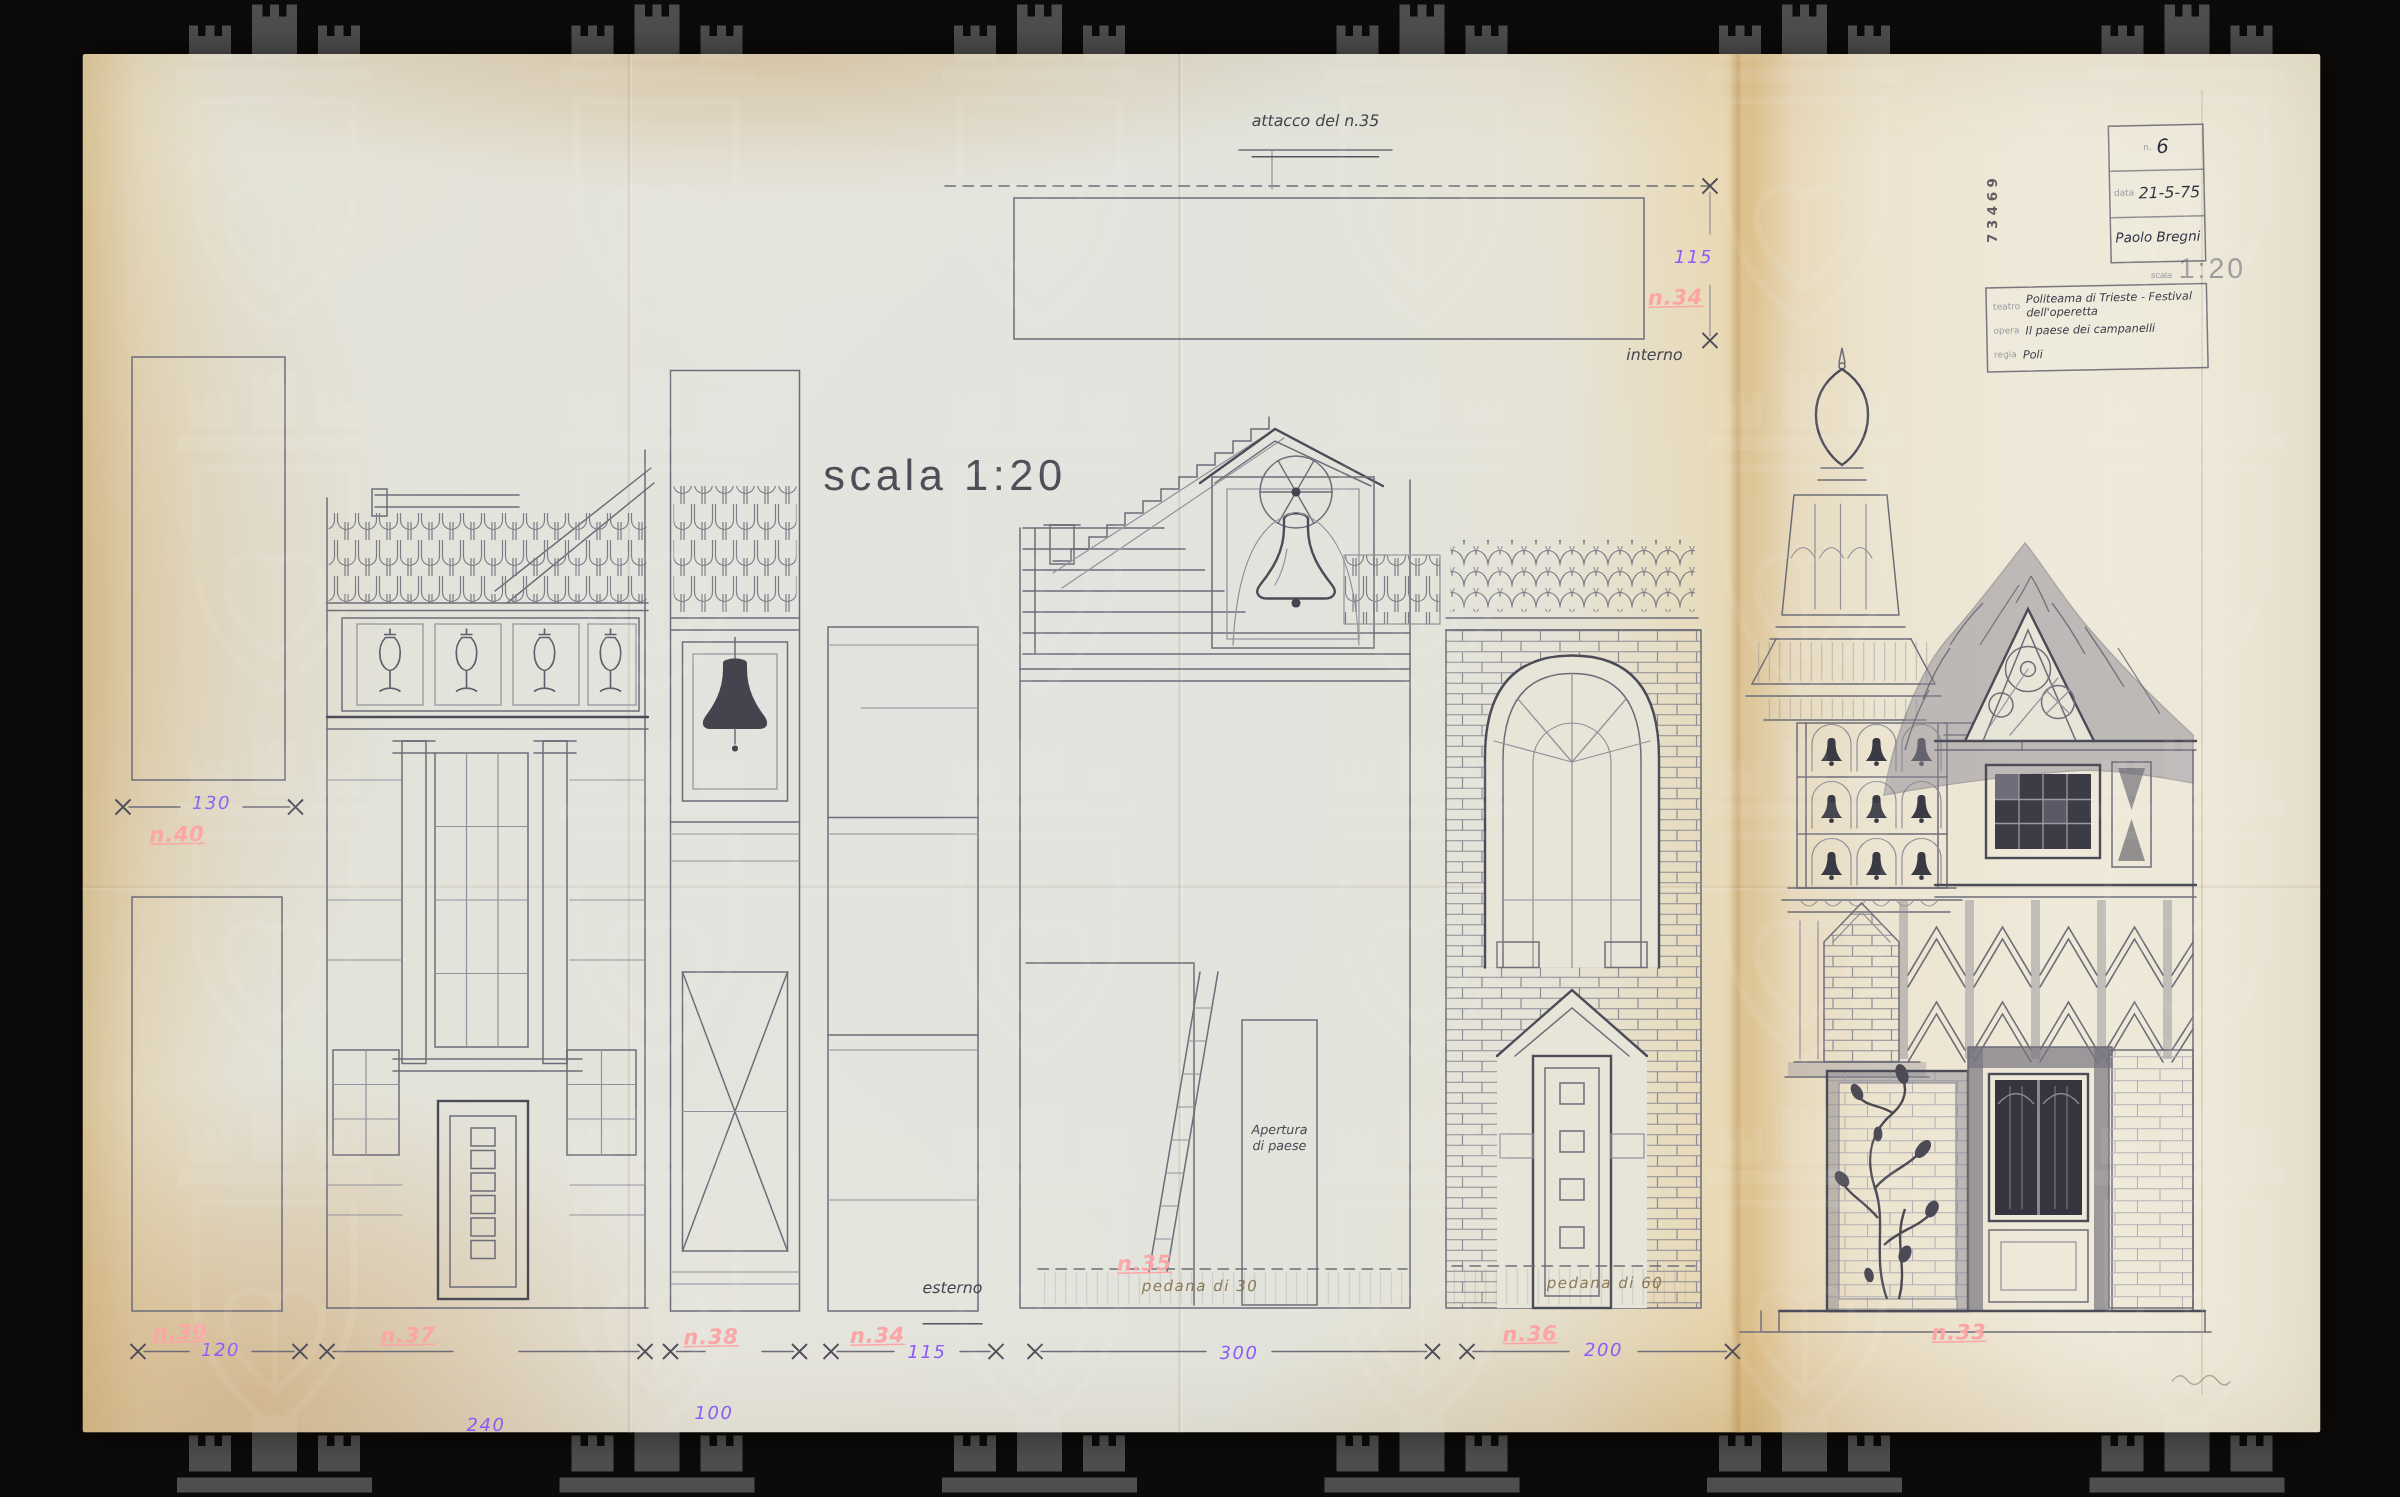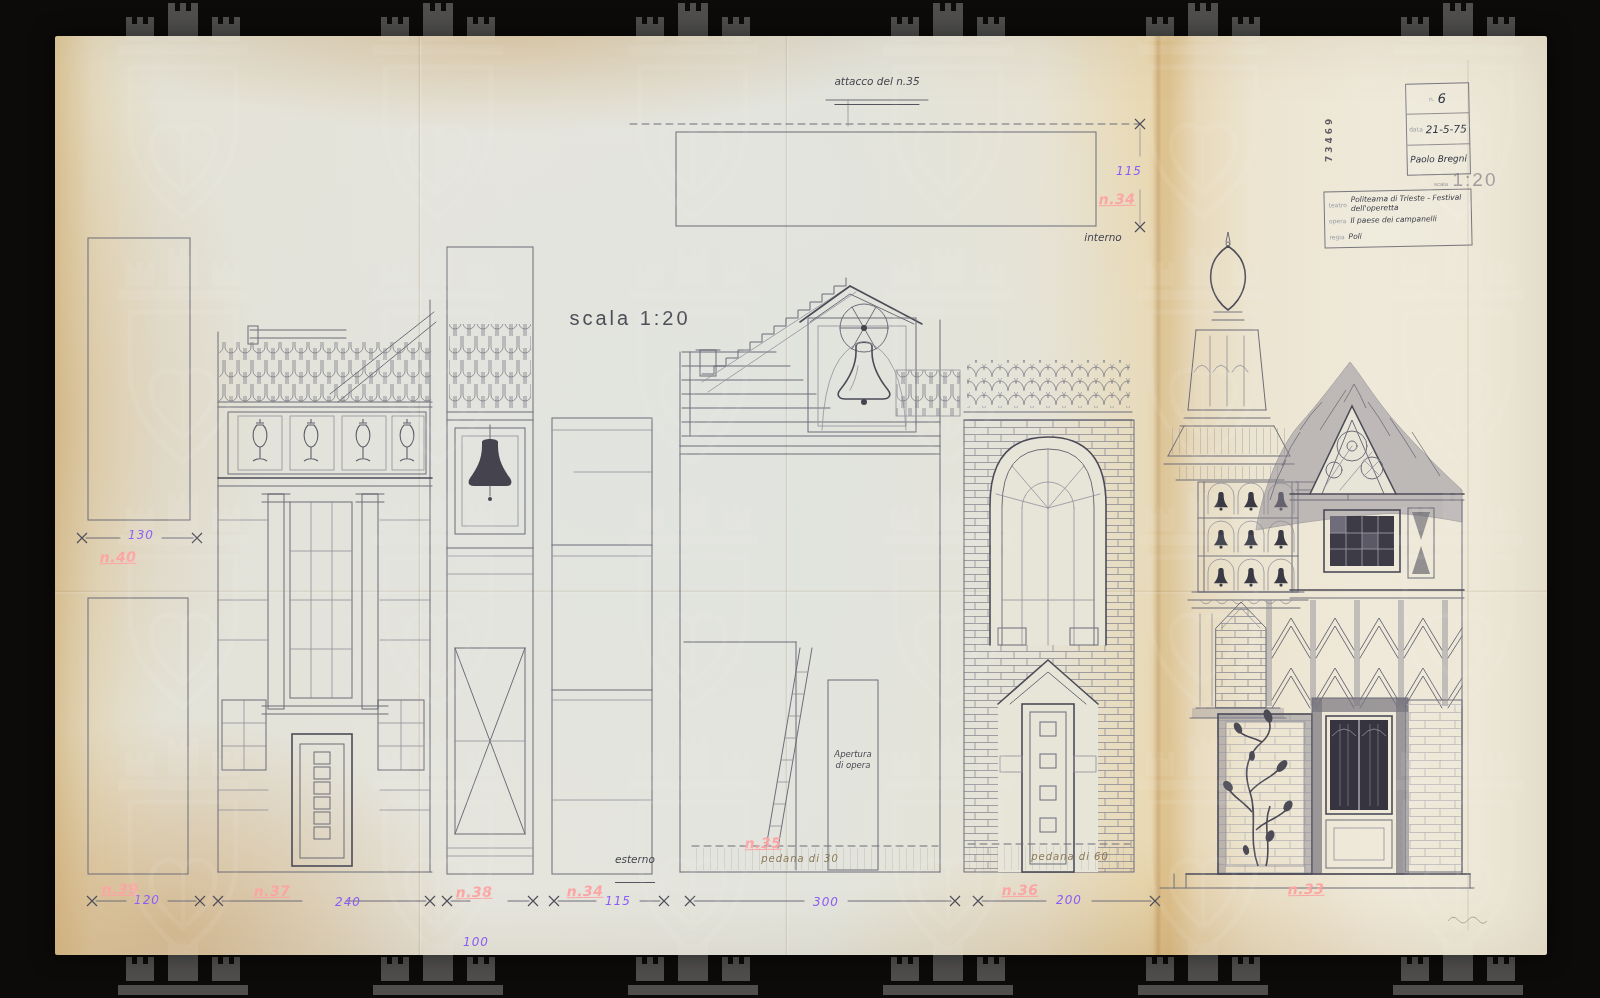--- a/index.html
+++ b/index.html
@@ -37,21 +37,21 @@
   .s3{stroke:#92909b;stroke-width:.8;fill:none;stroke-linecap:round;}
   .dash{stroke-dasharray:7 5;}
   .tkp{stroke:#4e4e5a;stroke-width:1.2;}
   
   #labels{position:absolute;left:0;top:0;width:1600px;height:998px;}
   .lbl{position:absolute;transform:translate(-50%,-50%);white-space:nowrap;}
   .pid{font-style:italic;font-weight:700;font-size:14px;color:#fca5a5;letter-spacing:.5px;transform:translate(-50%,-50%) rotate(-1deg);text-decoration:underline;}
   .dnum{font-style:italic;font-size:12px;color:#8b5cf6;letter-spacing:1px;}
   .note{font-style:italic;font-size:10.5px;color:#44444f;}
   .ped{font-style:italic;font-size:10px;color:rgba(125,103,66,.85);letter-spacing:1px;}
-  .scala-main{font-family:"Liberation Sans",sans-serif;font-size:20px;color:#4d4e57;letter-spacing:3px;}
+  .scala-main{font-family:"Liberation Sans",sans-serif;font-size:29px;color:#4d4e57;letter-spacing:3px;}
   .apertura{font-style:italic;font-size:8.5px;color:#4a4a55;width:42px;white-space:normal;text-align:center;line-height:1.3;}
   .underlined{border-bottom:1px solid #55555f;padding-bottom:17px;}
   
   .tbox{position:absolute;border:1px solid rgba(70,70,85,.7);transform:rotate(-1.2deg);background:rgba(242,240,230,.22);}
   #tb1{left:1406px;top:83px;width:62px;height:90px;display:flex;flex-direction:column;}
   #tb1 .r{flex:1;display:flex;align-items:center;justify-content:center;border-bottom:1px solid rgba(70,70,85,.55);gap:3px;padding:0 2px;}
   #tb1 .r:last-child{border-bottom:none;}
   .ink{font-style:italic;color:#2c3140;}
   .faintlbl{font-size:6px;color:#9c9ca4;text-transform:lowercase;}
   #scalarow{position:absolute;left:1434px;top:169px;color:rgba(92,92,108,.55);font-family:"Liberation Sans",sans-serif;}
@@ -469,30 +469,30 @@
     <div class="lbl pid" style="left:272px;top:891px;">n.37</div>
     <div class="lbl pid" style="left:474px;top:892px;">n.38</div>
     <div class="lbl pid" style="left:585px;top:891px;">n.34</div>
     <div class="lbl pid" style="left:763px;top:843px;">n.35</div>
     <div class="lbl pid" style="left:1020px;top:890px;">n.36</div>
     <div class="lbl pid" style="left:1306px;top:889px;">n.33</div>
     <div class="lbl pid" style="left:118px;top:557px;">n.40</div>
 
     <div class="lbl dnum" style="left:141px;top:535px;">130</div>
     <div class="lbl dnum" style="left:147px;top:900px;">120</div>
-    <div class="lbl dnum" style="left:324px;top:902px;margin-left:24px;">240</div>
+    <div class="lbl dnum" style="left:324px;top:950px;">240</div>
     <div class="lbl dnum" style="left:476px;top:903px;margin-top:39px;">100</div>
     <div class="lbl dnum" style="left:618px;top:901px;">115</div>
     <div class="lbl dnum" style="left:826px;top:902px;">300</div>
     <div class="lbl dnum" style="left:1069px;top:900px;">200</div>
 
     <div class="lbl note underlined" style="left:635px;top:868px;">esterno</div>
     <div class="lbl ped" style="left:800px;top:858px;">pedana di 30</div>
     <div class="lbl ped" style="left:1070px;top:856px;">pedana di 60</div>
-    <div class="lbl apertura" style="left:853px;top:760px;">Apertura di opera</div>
+    <div class="lbl apertura" style="left:853px;top:760px;">Apertura di paese</div>
 
     <div class="lbl note underlined" style="left:877px;top:90px;">attacco del n.35</div>
     <div class="lbl note" style="left:1103px;top:237px;">interno</div>
     <div class="lbl dnum" style="left:1129px;top:171px;">115</div>
     <div class="lbl pid" style="left:1117px;top:199px;">n.34</div>
 
     <div id="tb1" class="tbox">
       <div class="r">
         <span class="faintlbl">n.</span>
         <span class="ink" style="font-size:13px;">6</span>

